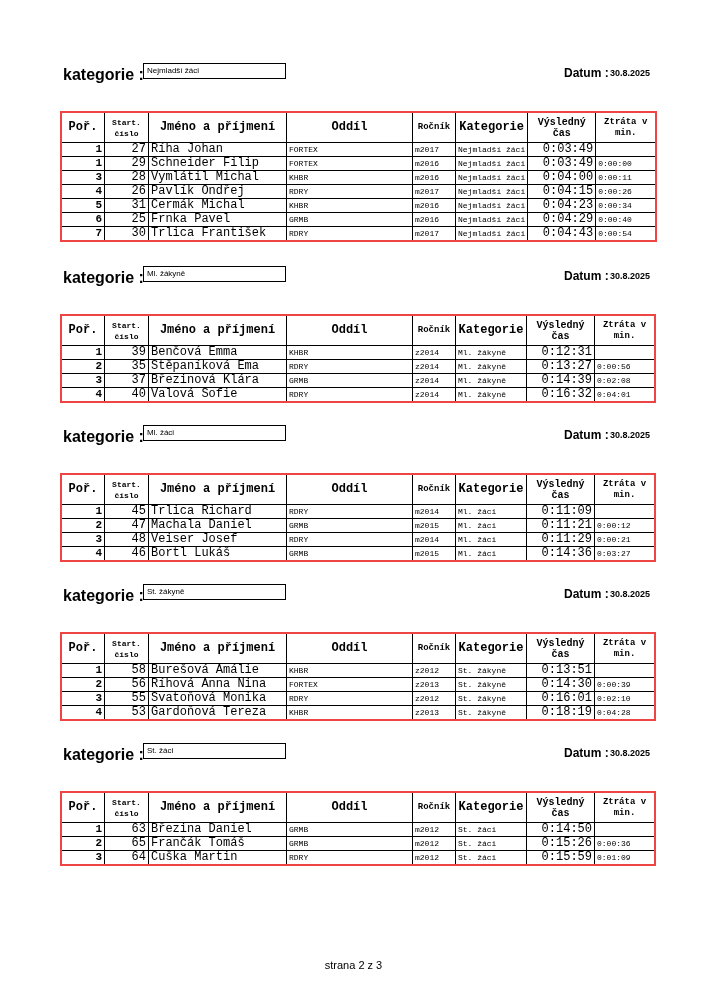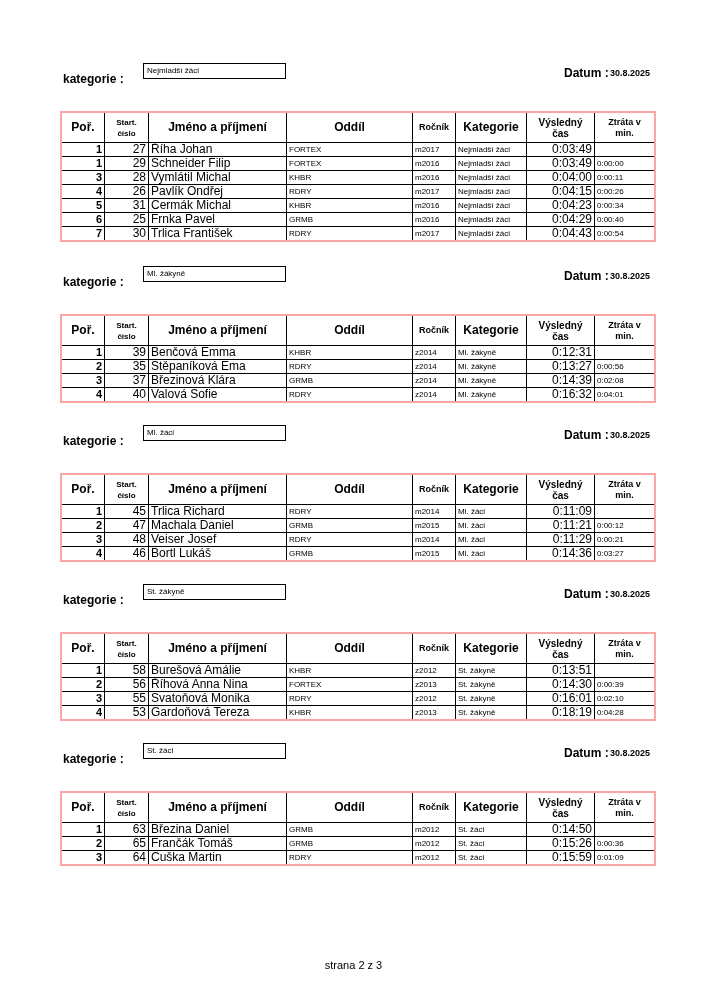--- a/index.html
+++ b/index.html
@@ -1,22 +1,22 @@
 <!DOCTYPE html>
 <html><head>
 <meta charset="utf-8">
 <style>
   html, body { margin:0; padding:0; background:#fff; }
   body { width:707px; height:1000px; position:relative; font-family:"Liberation Sans", sans-serif; color:#000; }
   .section { position:absolute; left:0; width:707px; }
-  .cat-label { position:absolute; left:63px; top:0; font-weight:bold; font-size:12px;margin-top:6px; }
+  .cat-label { position:absolute; left:63px; top:0; font-weight:bold; font-size:16px; }
   .cat-box { position:absolute; left:143px; top:-3px; width:138px; height:14px; border:1px solid #000; font-size:8px; line-height:14px; padding-left:3px; box-sizing:content-box; }
   .datum-label { position:absolute; left:524px; top:0; font-weight:bold; font-size:12px;padding-left:40px; }
   .datum-val { position:absolute; left:594px; top:2px; font-weight:bold; font-size:9px;margin-left:16px; }
-  table.res { position:absolute; left:60px; top:45px; border-collapse:collapse; border:2px solid #fca5a5; }
+  table.res { position:absolute; left:60px; top:45px; border-collapse:collapse; border:2px solid #ef4444;font-family:Liberation Mono, monospace; }
   table.res th, table.res td { border:1px solid #000; padding:0 2px; white-space:nowrap; overflow:hidden; }
   table.res th { font-weight:bold; text-align:center; height:29px; line-height:11px; }
   table.res td { height:13px; line-height:13px; }
   .c-por { width:38px; } .c-start { width:39px; } .c-name { width:133px; } .c-odd { width:121px; }
   .c-roc { width:38px; } .c-kat { width:66px; } .c-cas { width:63px;margin-left:48px; } .c-ztr { width:55px; }
   th.h-big { font-size:12px; } th.h-small { font-size:8px; } th.h-mid { font-size:9px; } th.h-cas { font-size:10px; }
   td.por { text-align:right; font-weight:bold; font-size:11px; }
   td.start { text-align:right; font-size:12px; }
   td.name { text-align:left; font-size:12px; }
   td.odd { font-size:8px; }

